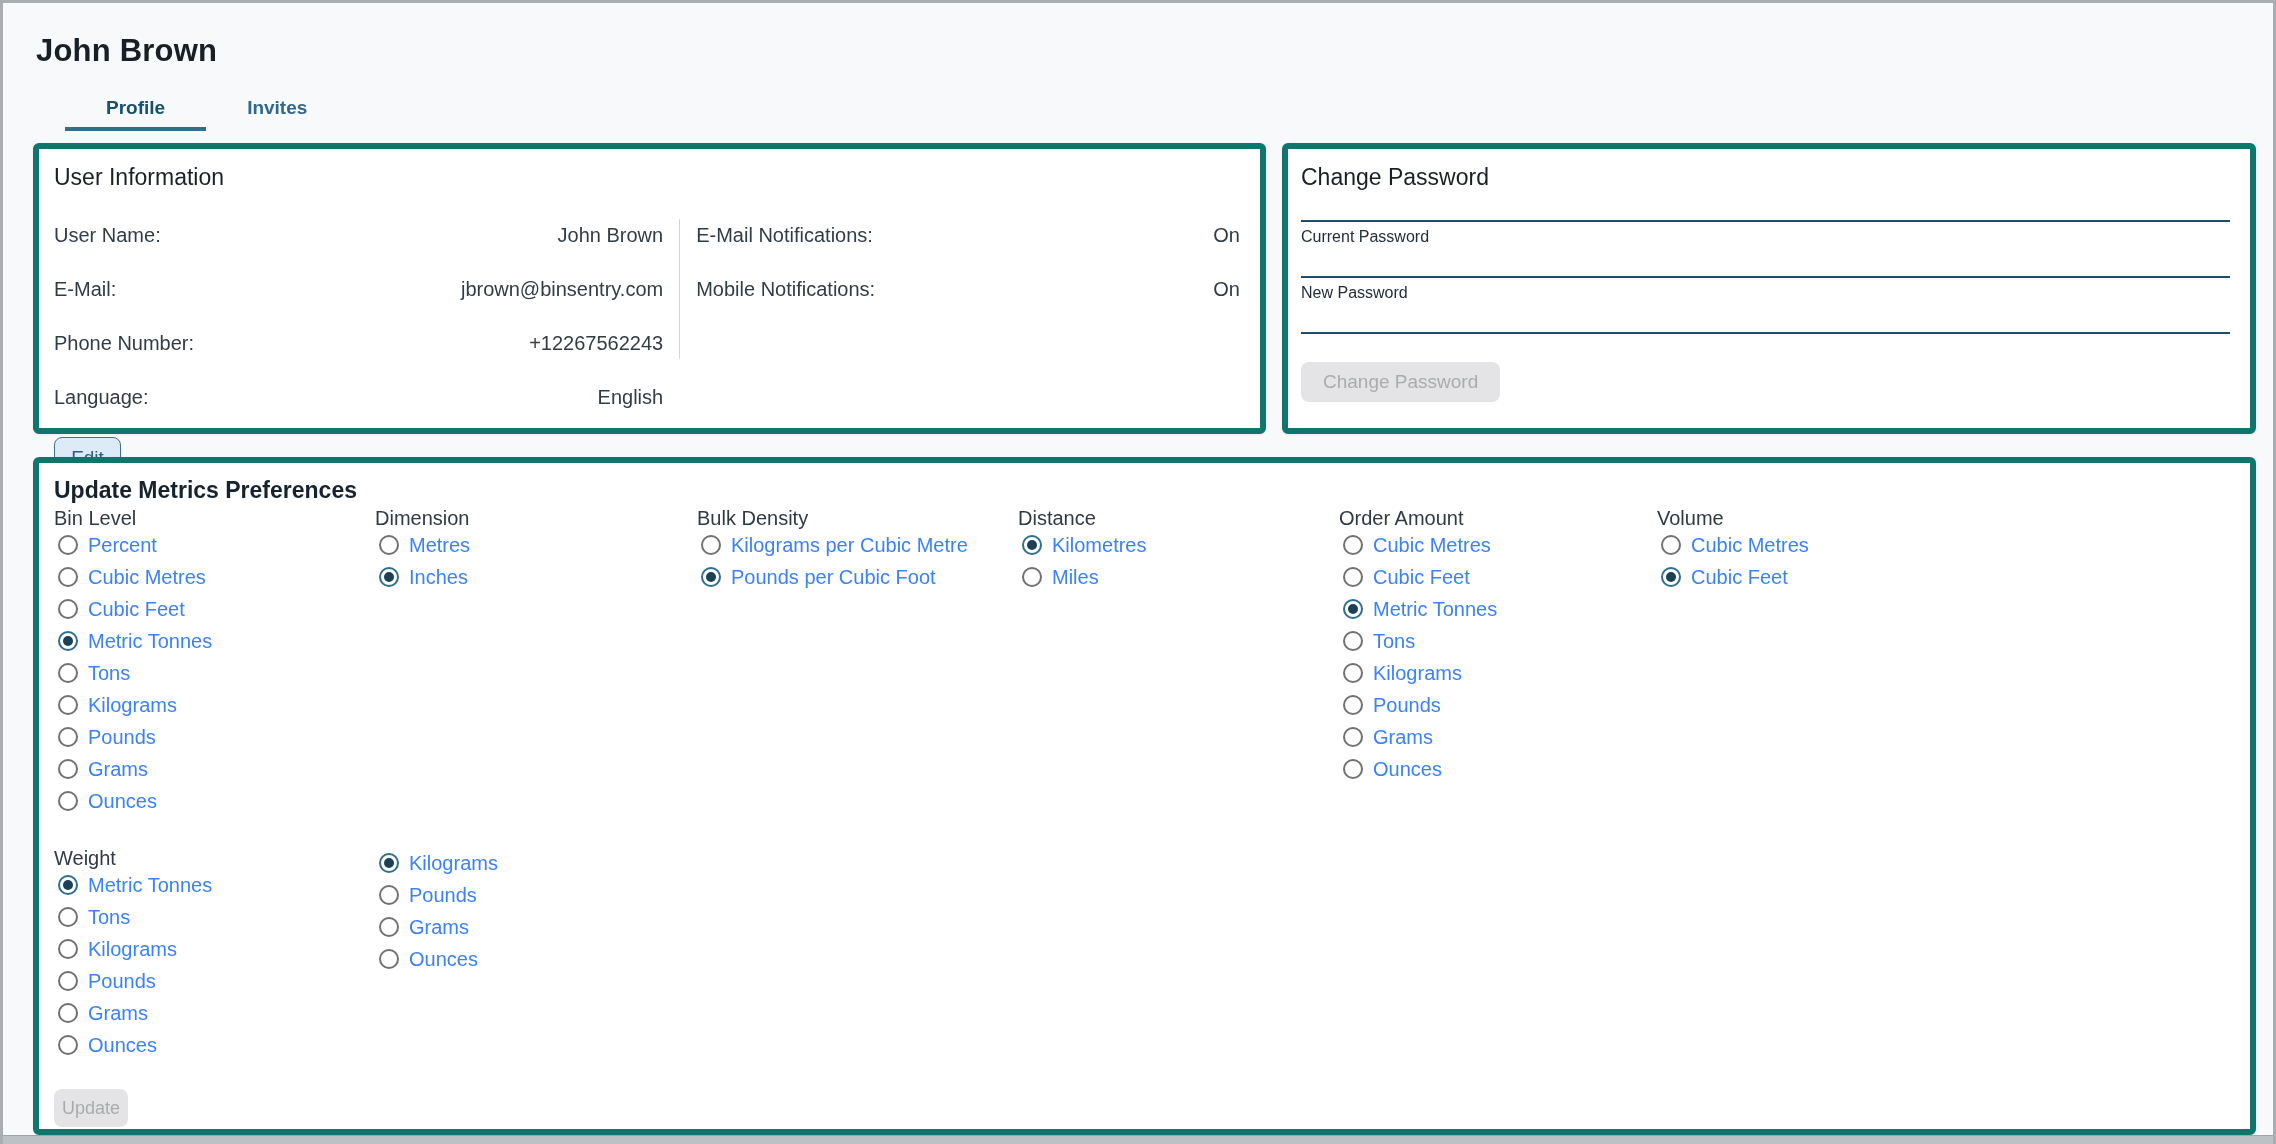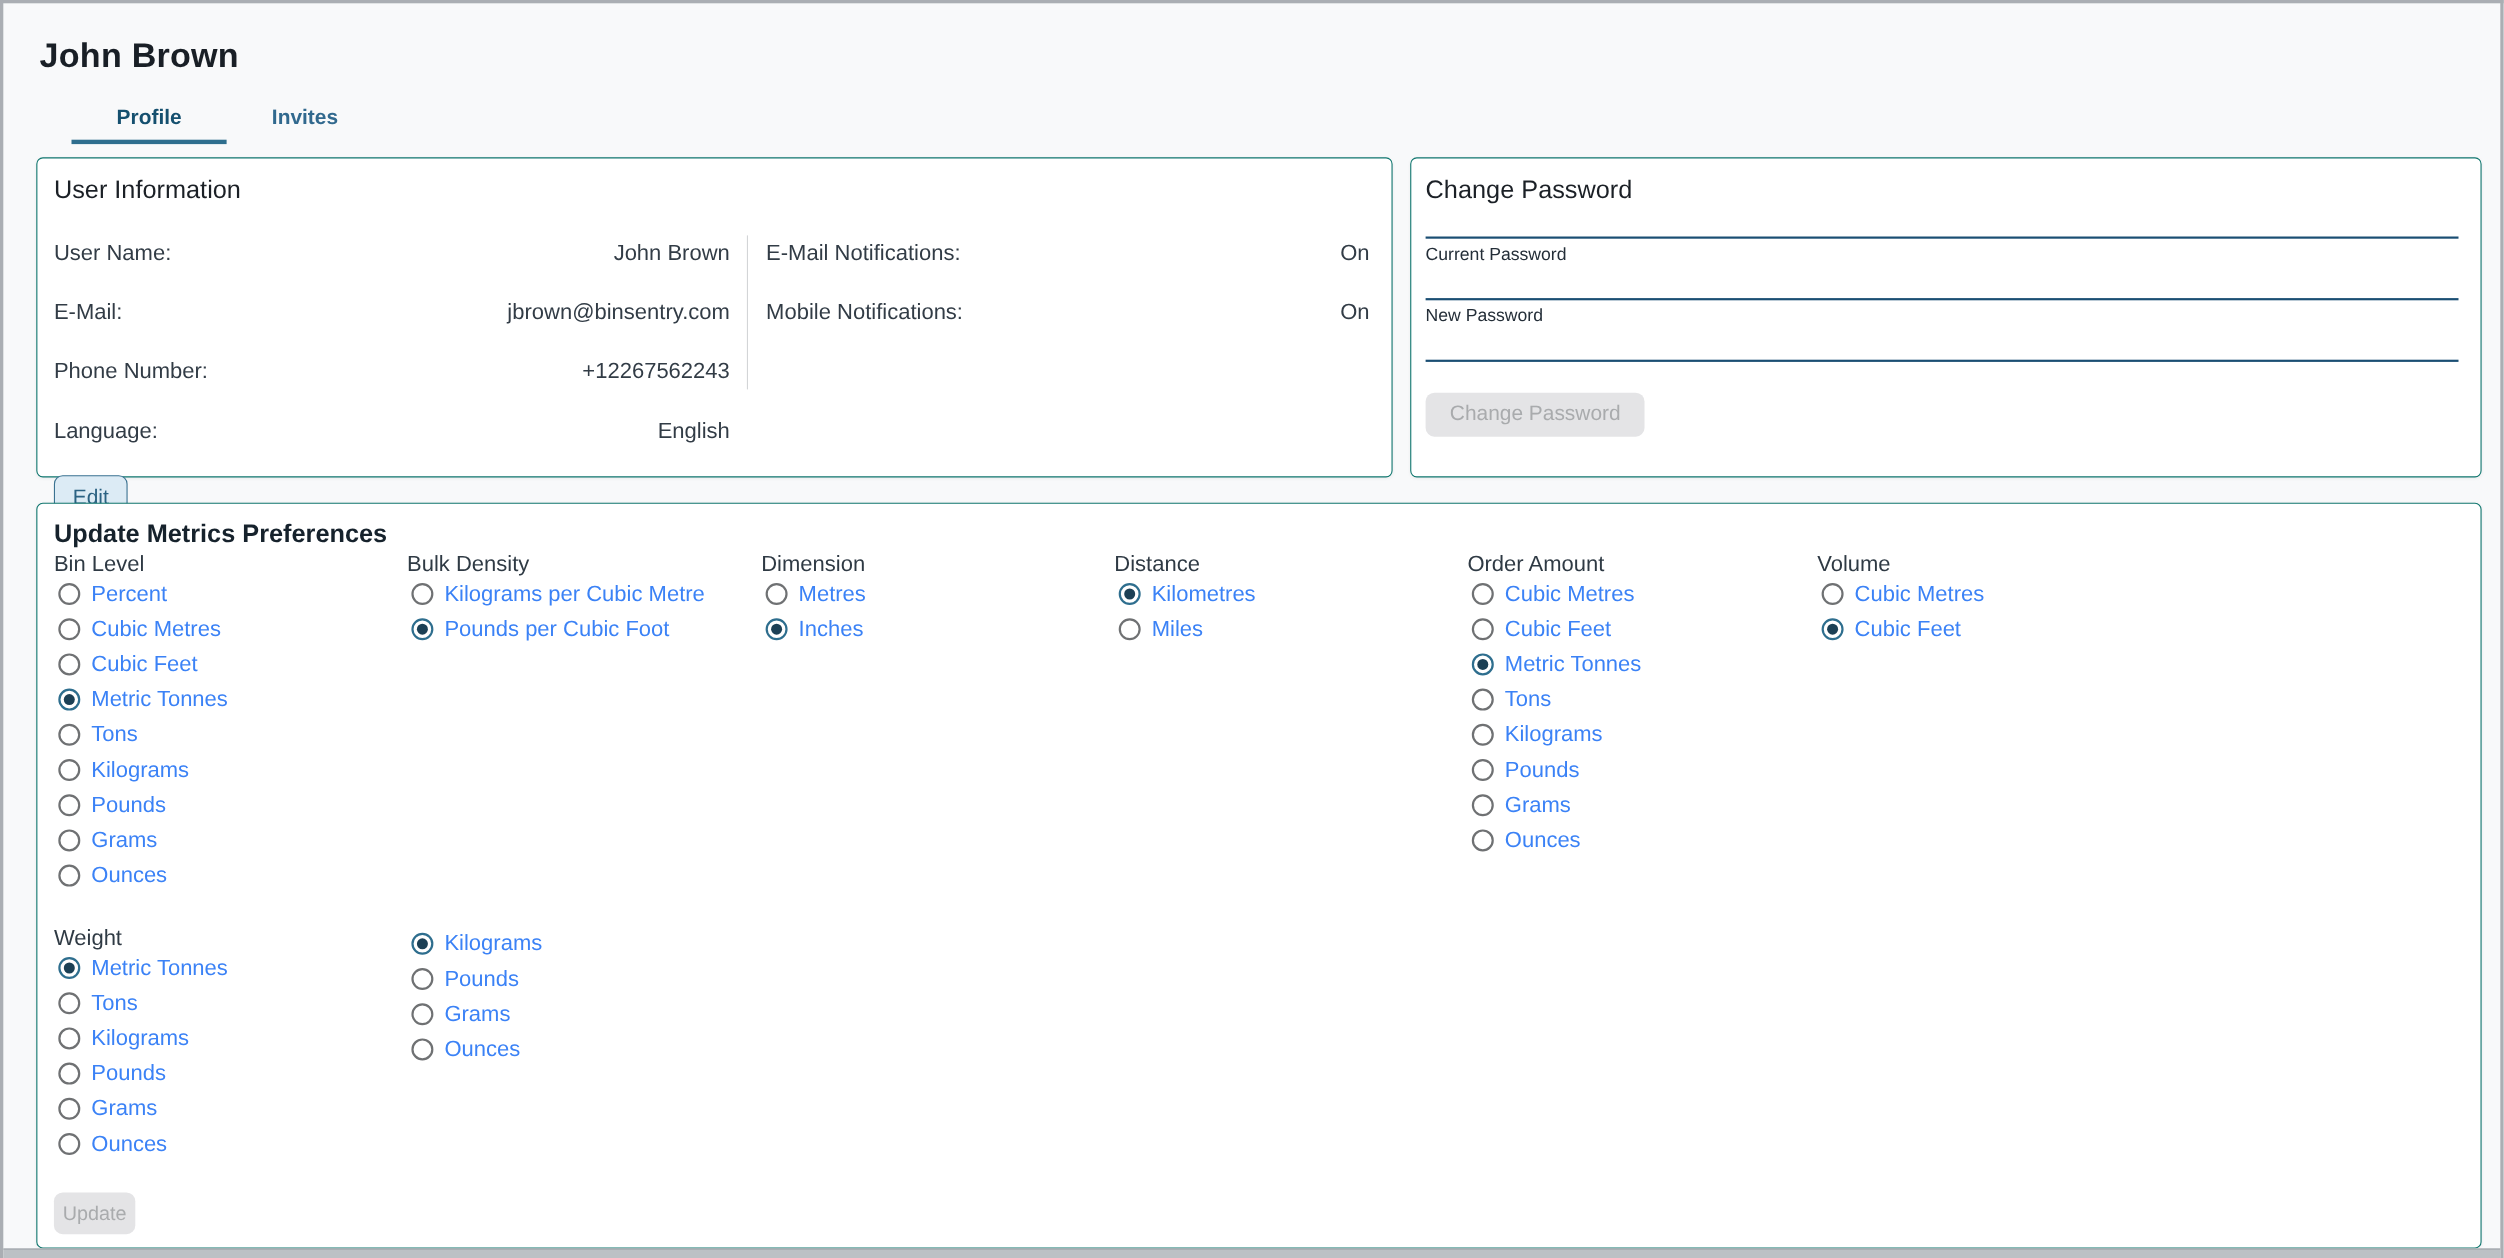--- a/index.html
+++ b/index.html
@@ -29,21 +29,21 @@
   .tabs { position: absolute; left: 62px; top: 86px; display: flex; }
   .tab {
     height: 42px; padding: 0 41px; display: flex; align-items: center; justify-content: center;
     font-size: 19px; font-weight: 700; color: #31698e;
     border-bottom: 4px solid transparent; cursor: pointer; user-select: none;
   }
   .tab.active { color: #15506f; font-weight: 700; border-bottom-color: #2e6e8e; }
   
   .card {
     position: absolute; background: #ffffff;
-    border: 1px solid #0f766e; border-radius: 6px;
+    border: 6px solid #0f766e; border-radius: 6px;
     box-shadow: 0 1px 3px rgba(0,0,0,.05);
   }
   #card-user     { left: 30px;   top: 140px; width: 1233px; height: 291px; padding: 14px 20px 0 15px; }
   #card-password { left: 1279px; top: 140px; width: 974px;  height: 291px; padding: 14px 20px 0 13px; }
   #card-metrics  { left: 30px;   top: 454px; width: 2223px; height: 678px; padding: 14px 20px 0 15px; }
   .card-heading { font-size: 23px; font-weight: 500; color: #1b2026; line-height: 28px; }
   
   .ui-rows { margin-top: 26px; display: flex; align-items: flex-start; }
   .ui-col { display: flex; flex-direction: column; gap: 18px; }
   .ui-col-left  { width: 615px; }
@@ -191,43 +191,43 @@
           <div class="radio-row">
             <span class="radio"></span>
             <span class="radio-text">Grams</span>
           </div>
           <div class="radio-row">
             <span class="radio"></span>
             <span class="radio-text">Ounces</span>
           </div>
         </div>
       <div>
+          <div class="group-label">Dimension</div>
+          <div class="radio-row">
+            <span class="radio"></span>
+            <span class="radio-text">Metres</span>
+          </div>
+          <div class="radio-row">
+            <span class="radio checked">
+              <span class="dot"></span>
+            </span>
+            <span class="radio-text">Inches</span>
+          </div>
+        </div>
+      <div>
           <div class="group-label">Bulk Density</div>
           <div class="radio-row">
             <span class="radio"></span>
             <span class="radio-text">Kilograms per Cubic Metre</span>
           </div>
           <div class="radio-row">
             <span class="radio checked">
               <span class="dot"></span>
             </span>
             <span class="radio-text">Pounds per Cubic Foot</span>
-          </div>
-        </div>
-      <div>
-          <div class="group-label">Dimension</div>
-          <div class="radio-row">
-            <span class="radio"></span>
-            <span class="radio-text">Metres</span>
-          </div>
-          <div class="radio-row">
-            <span class="radio checked">
-              <span class="dot"></span>
-            </span>
-            <span class="radio-text">Inches</span>
           </div>
         </div>
       <div>
           <div class="group-label">Distance</div>
           <div class="radio-row">
             <span class="radio checked">
               <span class="dot"></span>
             </span>
             <span class="radio-text">Kilometres</span>
           </div>

